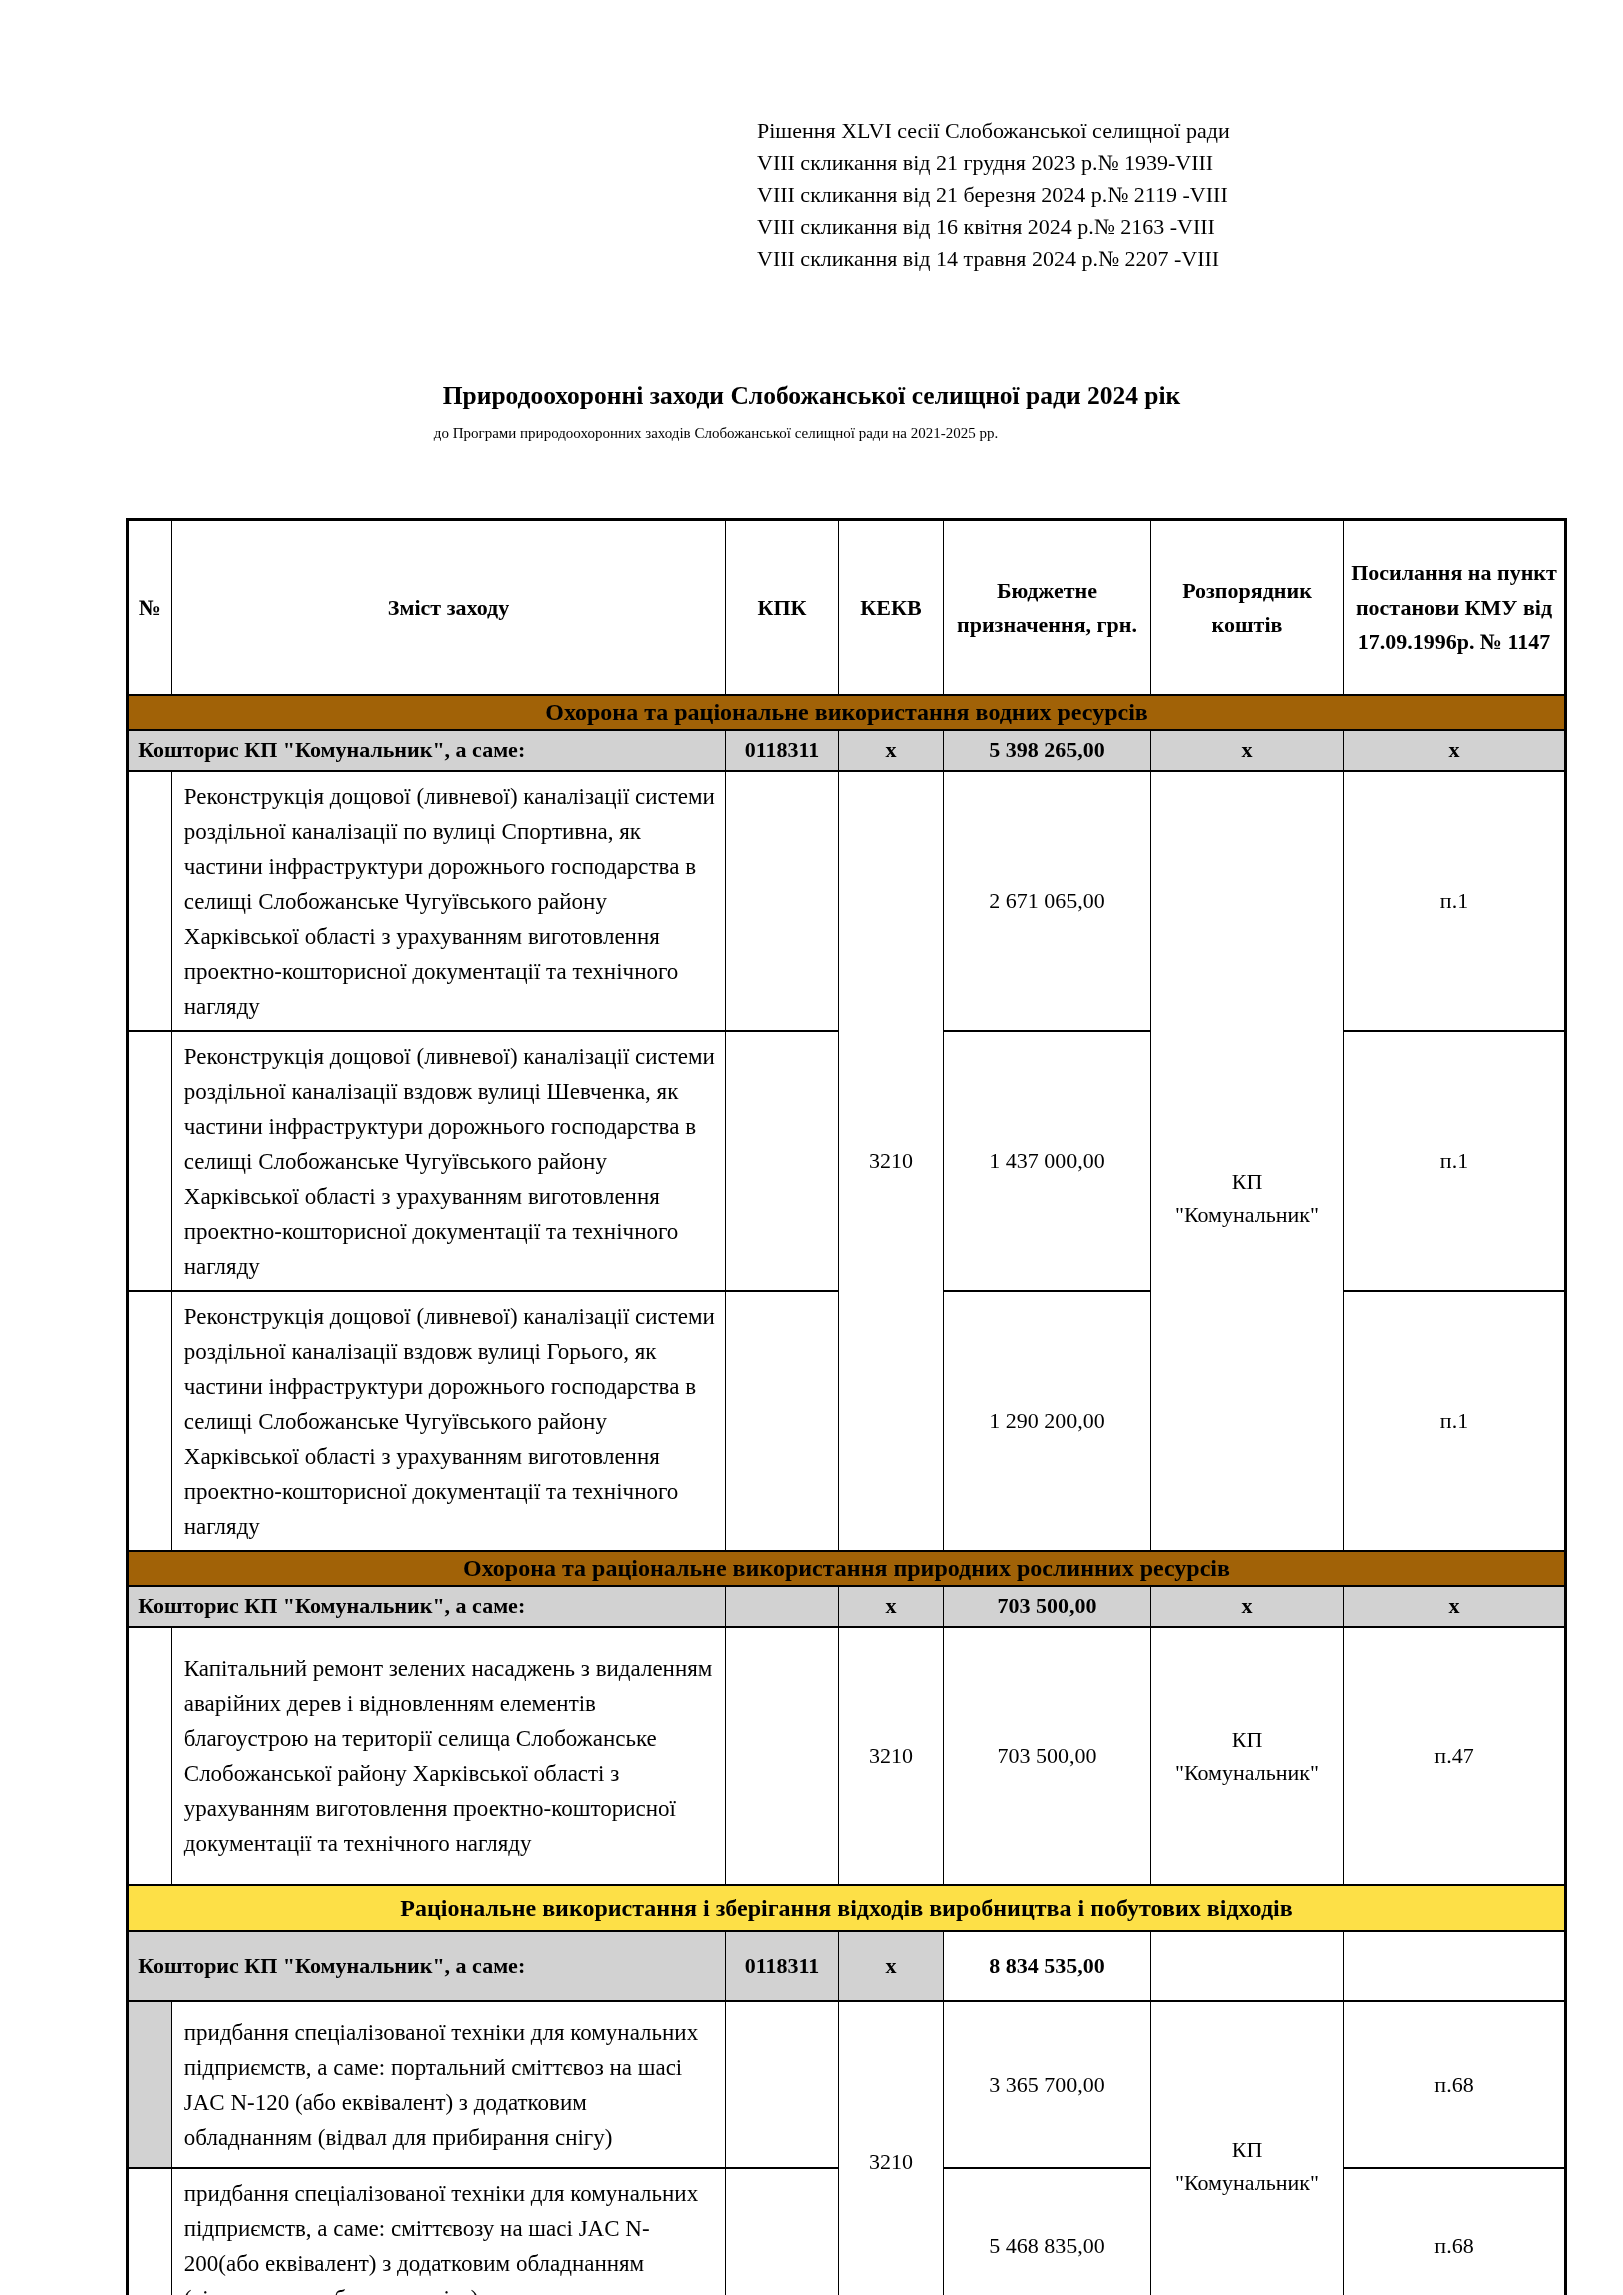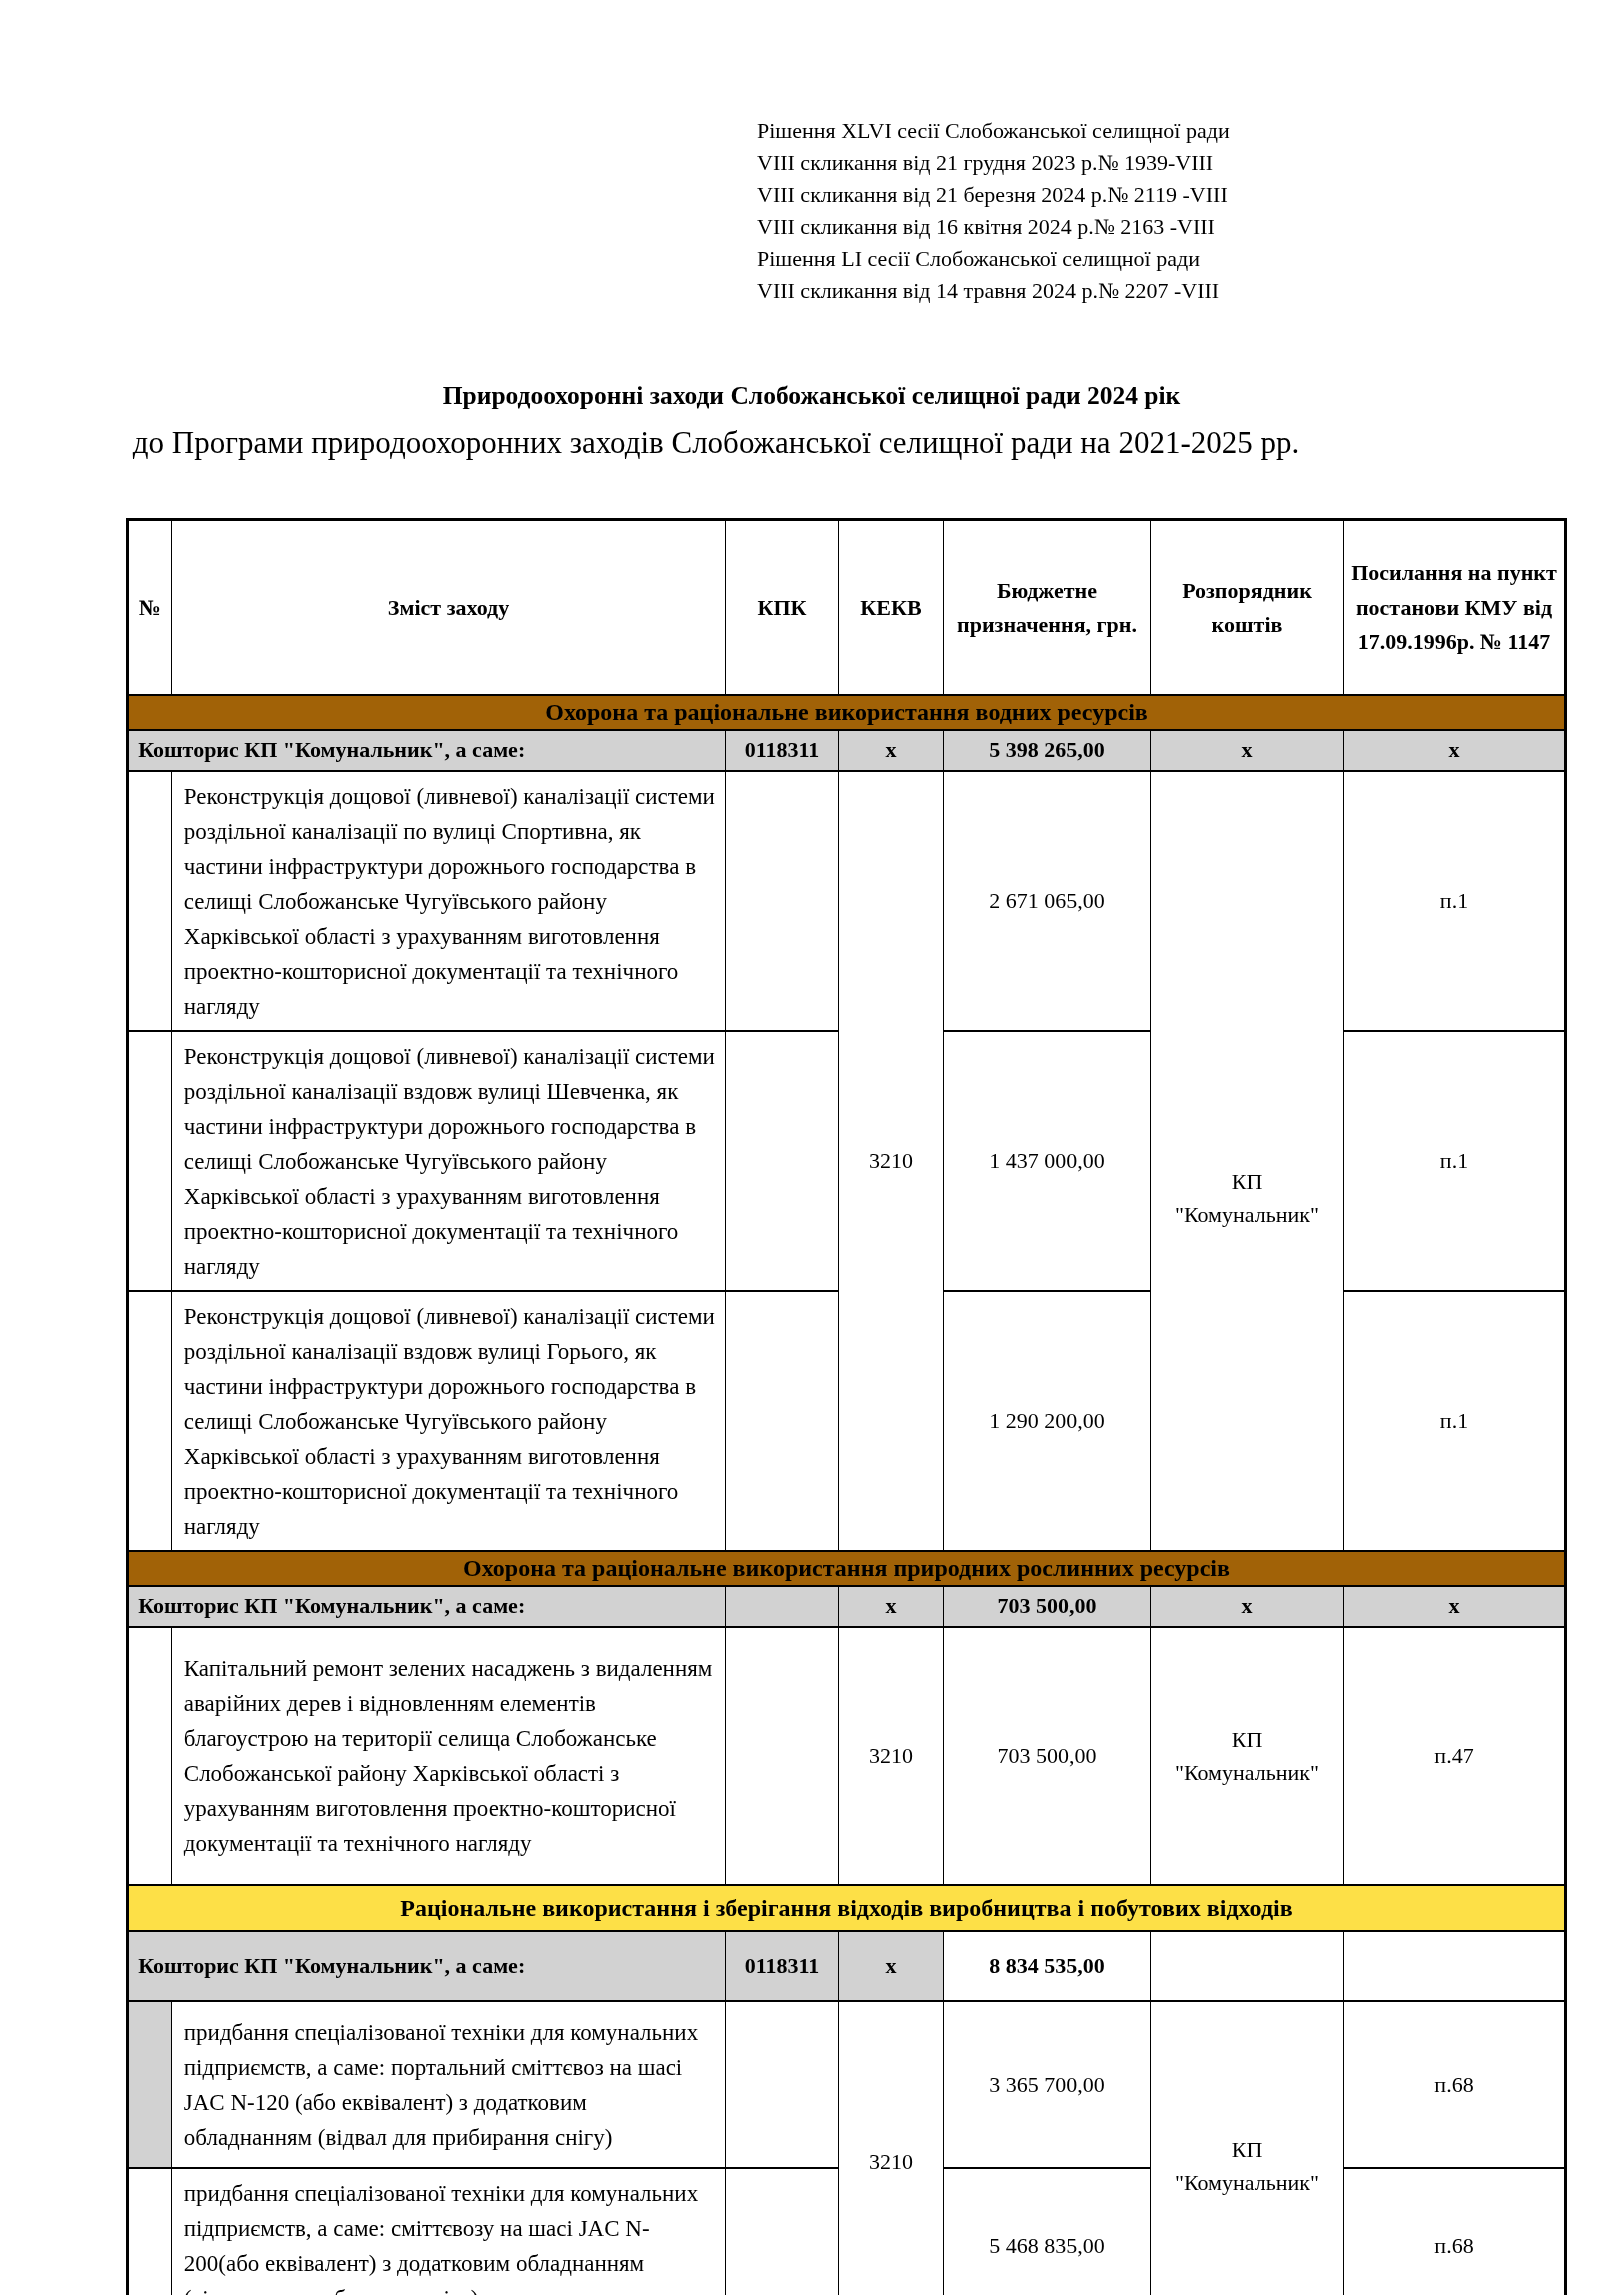--- a/index.html
+++ b/index.html
@@ -30,21 +30,21 @@
     text-align: center;
     font-size: 25.5px;
     font-weight: bold;
   }
   .page-subtitle {
     position: absolute;
     left: 0;
     top: 425px;
     width: 1432px;
     text-align: center;
-    font-size: 31px;
+    font-size: 15px;
   }
   table.measures {
     position: absolute;
     left: 126px;
     top: 518px;
     width: 1438px;
     border-collapse: collapse;
     table-layout: fixed;
     border: 3.9px solid #000;
     font-size: 22px;
@@ -117,21 +117,20 @@
 </head>
 <body>
 
 <div class="page">
 
   <div class="decisions">
     <div>Рішення XLVI сесії Слобожанської селищної ради</div>
     <div>VIII скликання  від 21 грудня 2023 р.№  1939-VIII</div>
     <div>VIII скликання  від 21 березня 2024 р.№ 2119 -VIII</div>
     <div>VIII скликання  від 16 квітня 2024 р.№ 2163  -VIII</div>
-    <div>Рішення LI сесії Слобожанської селищної ради</div>
     <div>VIII скликання  від 14 травня 2024 р.№ 2207 -VIII</div>
   </div>
 
   <div class="page-title">Природоохоронні заходи Слобожанської селищної ради 2024 рік</div>
   <div class="page-subtitle">до Програми природоохоронних заходів Слобожанської селищної ради на 2021-2025 рр.</div>
 
   <table class="measures">
     <colgroup>
       <col style="width:44px">
       <col style="width:554px">

